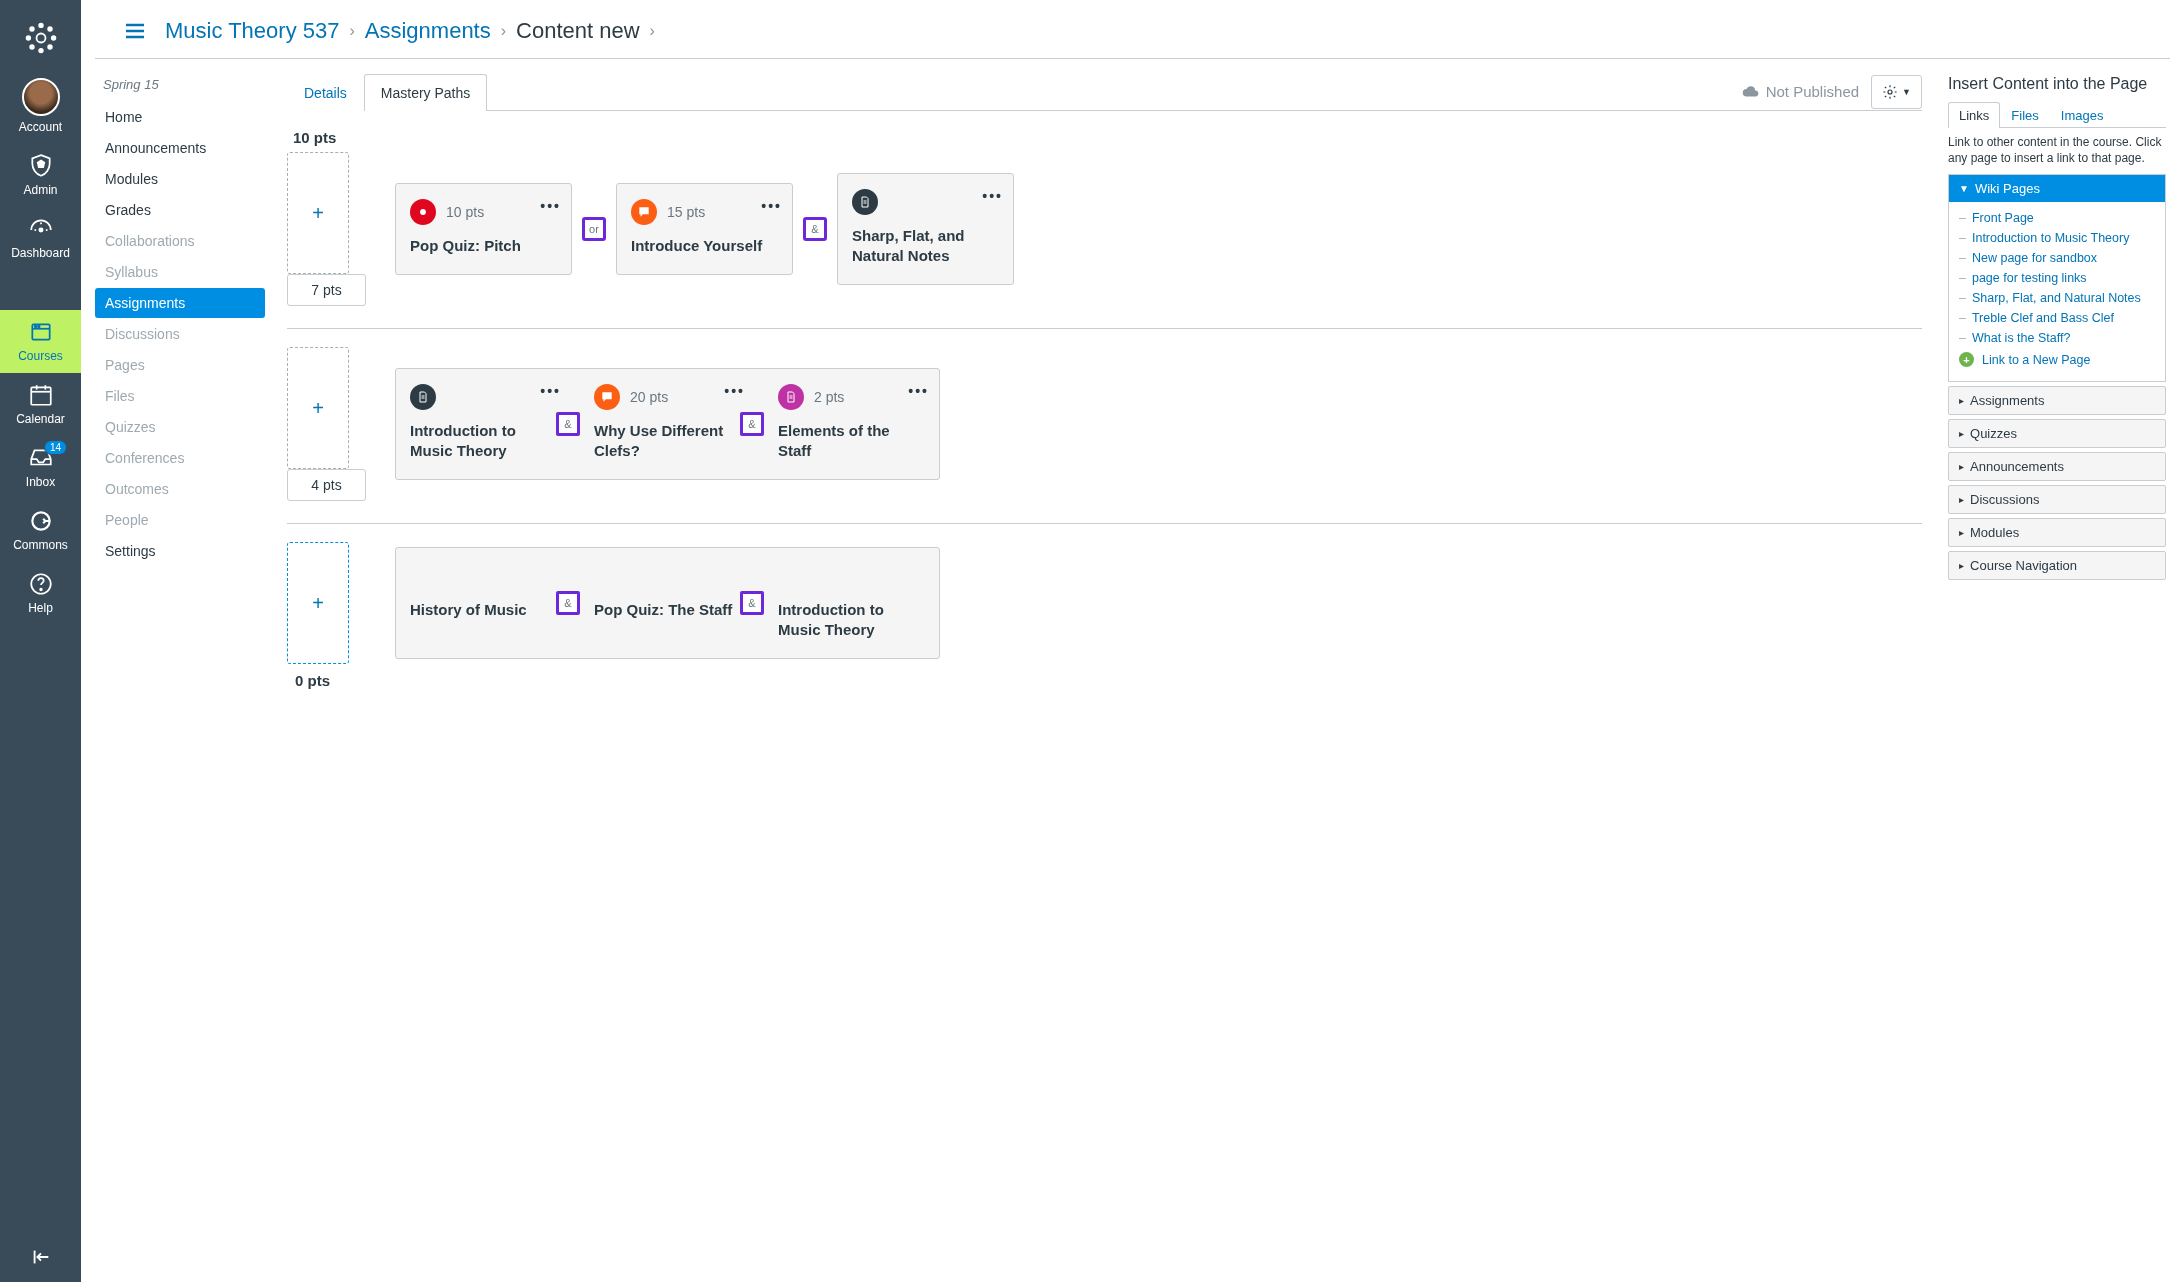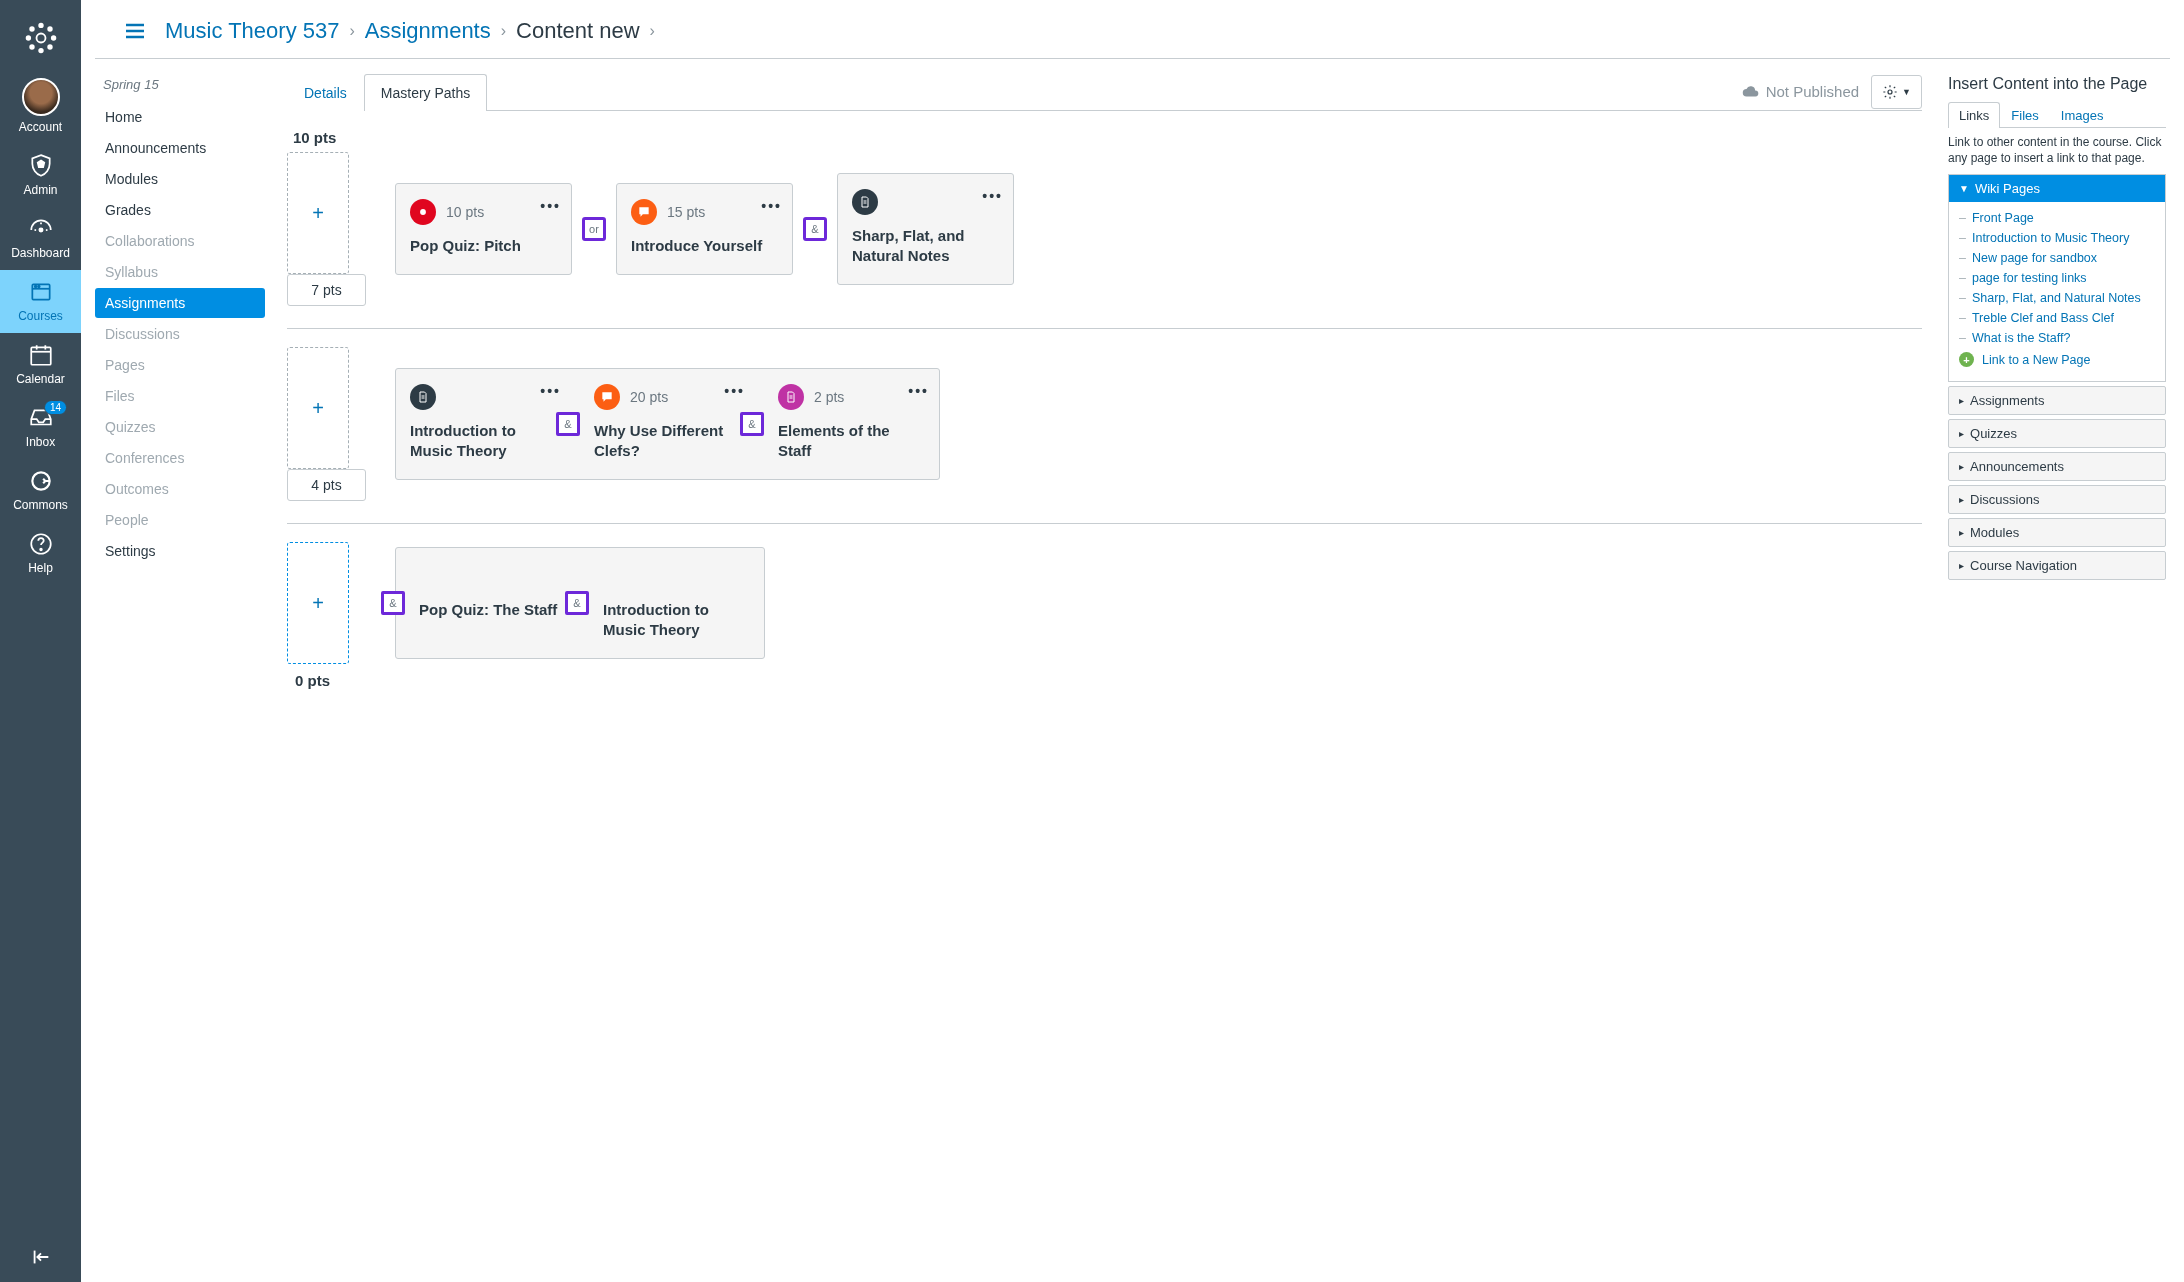--- a/index.html
+++ b/index.html
@@ -3,21 +3,21 @@
 <meta charset="utf-8">
 <style>
 * { box-sizing: border-box; margin: 0; padding: 0; }
 body { font-family: "Helvetica Neue", Helvetica, Arial, sans-serif; font-size: 14px; color: #2D3B45; background: #fff; }
 .app { display: flex; min-height: 100vh; }
 
 
 .global-nav { width: 81px; background: #394B58; color: #fff; display: flex; flex-direction: column; align-items: center; padding-top: 12px; }
 .global-nav .logo { width: 36px; height: 36px; margin: 8px 0 14px; }
 .global-nav .nav-item { width: 81px; display: flex; flex-direction: column; align-items: center; padding: 8px 0 10px; cursor: pointer; font-size: 12px; color: #fff; position: relative; }
-.global-nav .nav-item.active { background: #7dd3fc; color: #0374B5; }
+.global-nav .nav-item.active { background: #bef264; color: #0374B5; margin-top: 40px; }
 .global-nav .nav-item .icon { width: 28px; height: 28px; display: flex; align-items: center; justify-content: center; margin-bottom: 3px; }
 .global-nav .nav-item .label { font-size: 12px; }
 .global-nav .avatar { width: 38px; height: 38px; border-radius: 50%; border: 2px solid #fff; background: radial-gradient(circle at 50% 38%, #9a6b4a 0 40%, #3a2a1e 70%); margin-bottom: 4px; }
 .global-nav .badge { position: absolute; top: 4px; right: 14px; background: #008EE2; color: #fff; font-size: 10px; padding: 1px 5px; border-radius: 8px; border: 1px solid #394B58; }
 .global-nav .spacer { flex: 1; }
 .global-nav .collapse { padding: 14px 0; cursor: pointer; }
 
 
 .main { flex: 1; display: flex; flex-direction: column; }
 .topbar { display: flex; align-items: center; padding: 18px 28px 14px; border-bottom: 1px solid #C7CDD1; margin: 0 14px; }
@@ -377,20 +377,24 @@
                 </div>
               </div>
             </div>
             <div class="path-block">
               <div class="path-row">
                 <div class="slot">
                   <div class="dropzone active">+</div>
                 </div>
                 <div style="width: 26px;"></div>
                 <div class="cards-group">
+                  <div class="card">
+                    <div class="card-head"></div>
+                    <div class="title">History of Music</div>
+                  </div>
                   <div class="connector offset" style="align-self: center;">&amp;</div>
                   <div class="card">
                     <div class="card-head"></div>
                     <div class="title">Pop Quiz: The Staff</div>
                   </div>
                   <div class="connector offset" style="align-self: center;">&amp;</div>
                   <div class="card">
                     <div class="card-head"></div>
                     <div class="title">Introduction to Music Theory</div>
                   </div>

